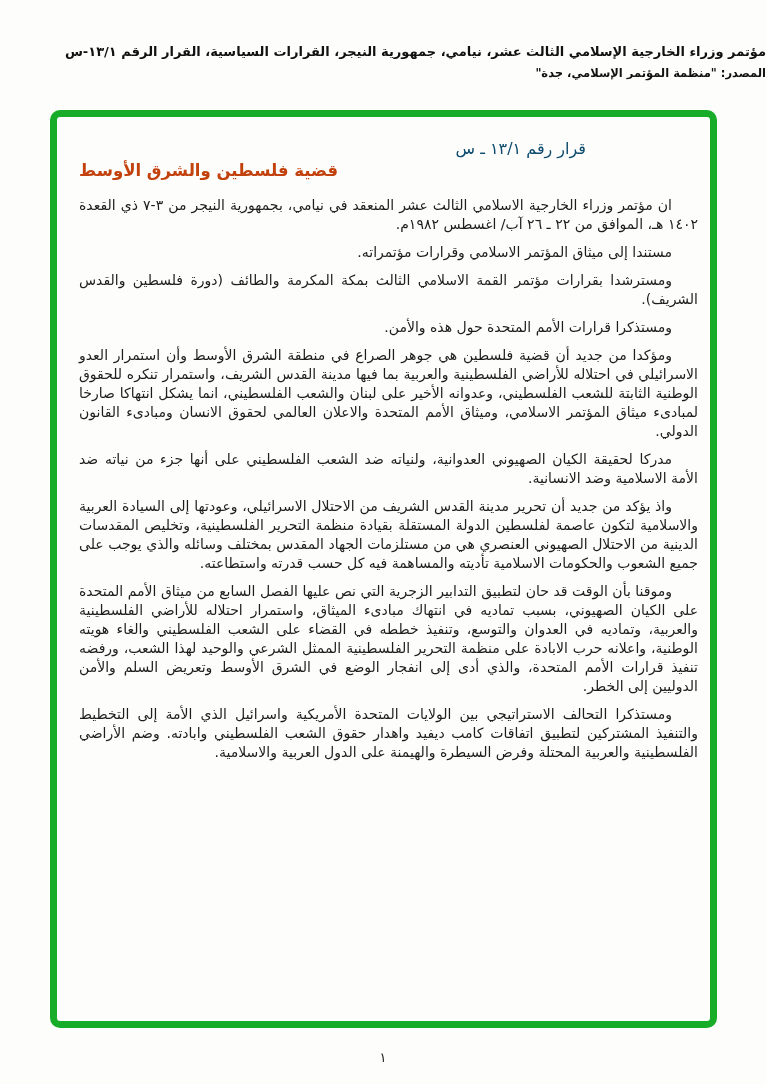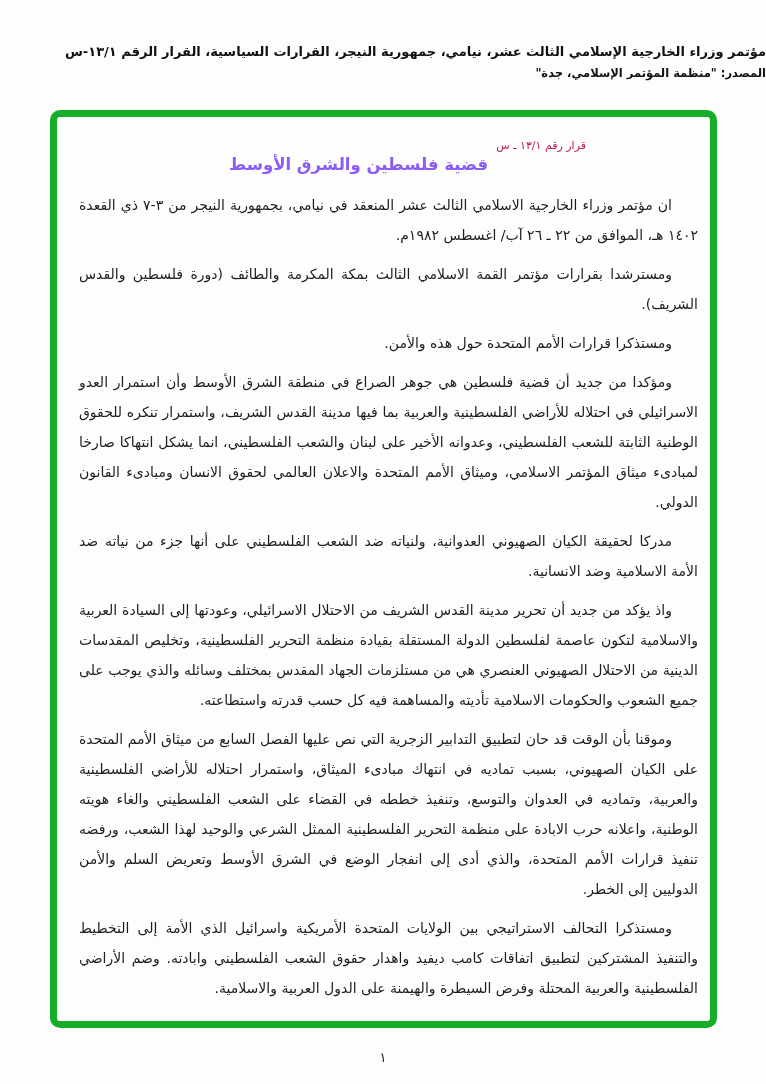--- a/index.html
+++ b/index.html
@@ -30,36 +30,36 @@
     border-radius:10px;
     padding:18px 12px 8px 22px;
     direction:rtl;
     overflow:hidden;
     background:transparent;
   }
 
   .doc-title-1 {
     text-align:right;
     margin:4px 112px 3px 0;
-    font-size:11px;
-    color:#be185d;
+    font-size:16px;
+    color:#0c4a6e;
     white-space:nowrap;
   }
   .doc-title-2 {
-    text-align:center;
+    text-align:left;
     margin:0 60px 16px 0;
     font-size:16.5px;
     font-weight:bold;
-    color:#8b5cf6;
+    color:#c2410c;
     white-space:nowrap;
   }
 
   .doc-body p {
     font-size:14px;
-    line-height:30px;
+    line-height:19px;
     text-align:justify;
     text-indent:26px;
     margin:0 0 9px 0;
     color:#1d1d1d;
   }
 
   .page-number {
     position:absolute; top:1050px; left:0; right:0;
     text-align:center;
     font-size:13px; color:#222;
@@ -73,20 +73,21 @@
   <div class="line1">مؤتمر وزراء الخارجية الإسلامي الثالث عشر، نيامي، جمهورية النيجر، القرارات السياسية، القرار الرقم ١٣/١-س</div>
   <div class="line2">المصدر:  "منظمة المؤتمر الإسلامي، جدة"</div>
 </div>
 
 <div class="doc-frame" style="border-color: rgb(23, 173, 40);">
   <div class="doc-title-1">قرار رقم ١٣/١ ـ س</div>
   <div class="doc-title-2">قضية فلسطين والشرق الأوسط</div>
 
   <div class="doc-body">
     <p>ان مؤتمر وزراء الخارجية الاسلامي الثالث عشر المنعقد في نيامي، بجمهورية النيجر من ٣-٧ ذي القعدة ١٤٠٢ هـ، الموافق من ٢٢ ـ ٢٦ آب/ اغسطس ١٩٨٢م.</p>
+    <p>مستندا إلى ميثاق المؤتمر الاسلامي وقرارات مؤتمراته.</p>
     <p>ومسترشدا بقرارات مؤتمر القمة الاسلامي الثالث بمكة المكرمة والطائف (دورة فلسطين والقدس الشريف).</p>
     <p>ومستذكرا قرارات الأمم المتحدة حول هذه والأمن.</p>
     <p>ومؤكدا من جديد أن قضية فلسطين هي جوهر الصراع في منطقة الشرق الأوسط وأن استمرار العدو الاسرائيلي في احتلاله للأراضي الفلسطينية والعربية بما فيها مدينة القدس الشريف، واستمرار تنكره للحقوق الوطنية الثابتة للشعب الفلسطيني، وعدوانه الأخير على لبنان والشعب الفلسطيني، انما يشكل انتهاكا صارخا لمبادىء ميثاق المؤتمر الاسلامي، وميثاق الأمم المتحدة والاعلان العالمي لحقوق الانسان ومبادىء القانون الدولي.</p>
     <p>مدركا لحقيقة الكيان الصهيوني العدوانية، ولنياته ضد الشعب الفلسطيني على أنها جزء من نياته ضد الأمة الاسلامية وضد الانسانية.</p>
     <p>واذ يؤكد من جديد أن تحرير مدينة القدس الشريف من الاحتلال الاسرائيلي، وعودتها إلى السيادة العربية والاسلامية لتكون عاصمة لفلسطين الدولة المستقلة بقيادة منظمة التحرير الفلسطينية، وتخليص المقدسات الدينية من الاحتلال الصهيوني العنصري هي من مستلزمات الجهاد المقدس بمختلف وسائله والذي يوجب على جميع الشعوب والحكومات الاسلامية تأديته والمساهمة فيه كل حسب قدرته واستطاعته.</p>
     <p>وموقنا بأن الوقت قد حان لتطبيق التدابير الزجرية التي نص عليها الفصل السابع من ميثاق الأمم المتحدة على الكيان الصهيوني، بسبب تماديه في انتهاك مبادىء الميثاق، واستمرار احتلاله للأراضي الفلسطينية والعربية، وتماديه في العدوان والتوسع، وتنفيذ خططه في القضاء على الشعب الفلسطيني والغاء هويته الوطنية، واعلانه حرب الابادة على منظمة التحرير الفلسطينية الممثل الشرعي والوحيد لهذا الشعب، ورفضه تنفيذ قرارات الأمم المتحدة، والذي أدى إلى انفجار الوضع في الشرق الأوسط وتعريض السلم والأمن الدوليين إلى الخطر.</p>
     <p>ومستذكرا التحالف الاستراتيجي بين الولايات المتحدة الأمريكية واسرائيل الذي الأمة إلى التخطيط والتنفيذ المشتركين لتطبيق اتفاقات كامب ديفيد واهدار حقوق الشعب الفلسطيني وابادته. وضم الأراضي الفلسطينية والعربية المحتلة وفرض السيطرة والهيمنة على الدول العربية والاسلامية.</p>
   </div>
 </div>
 

